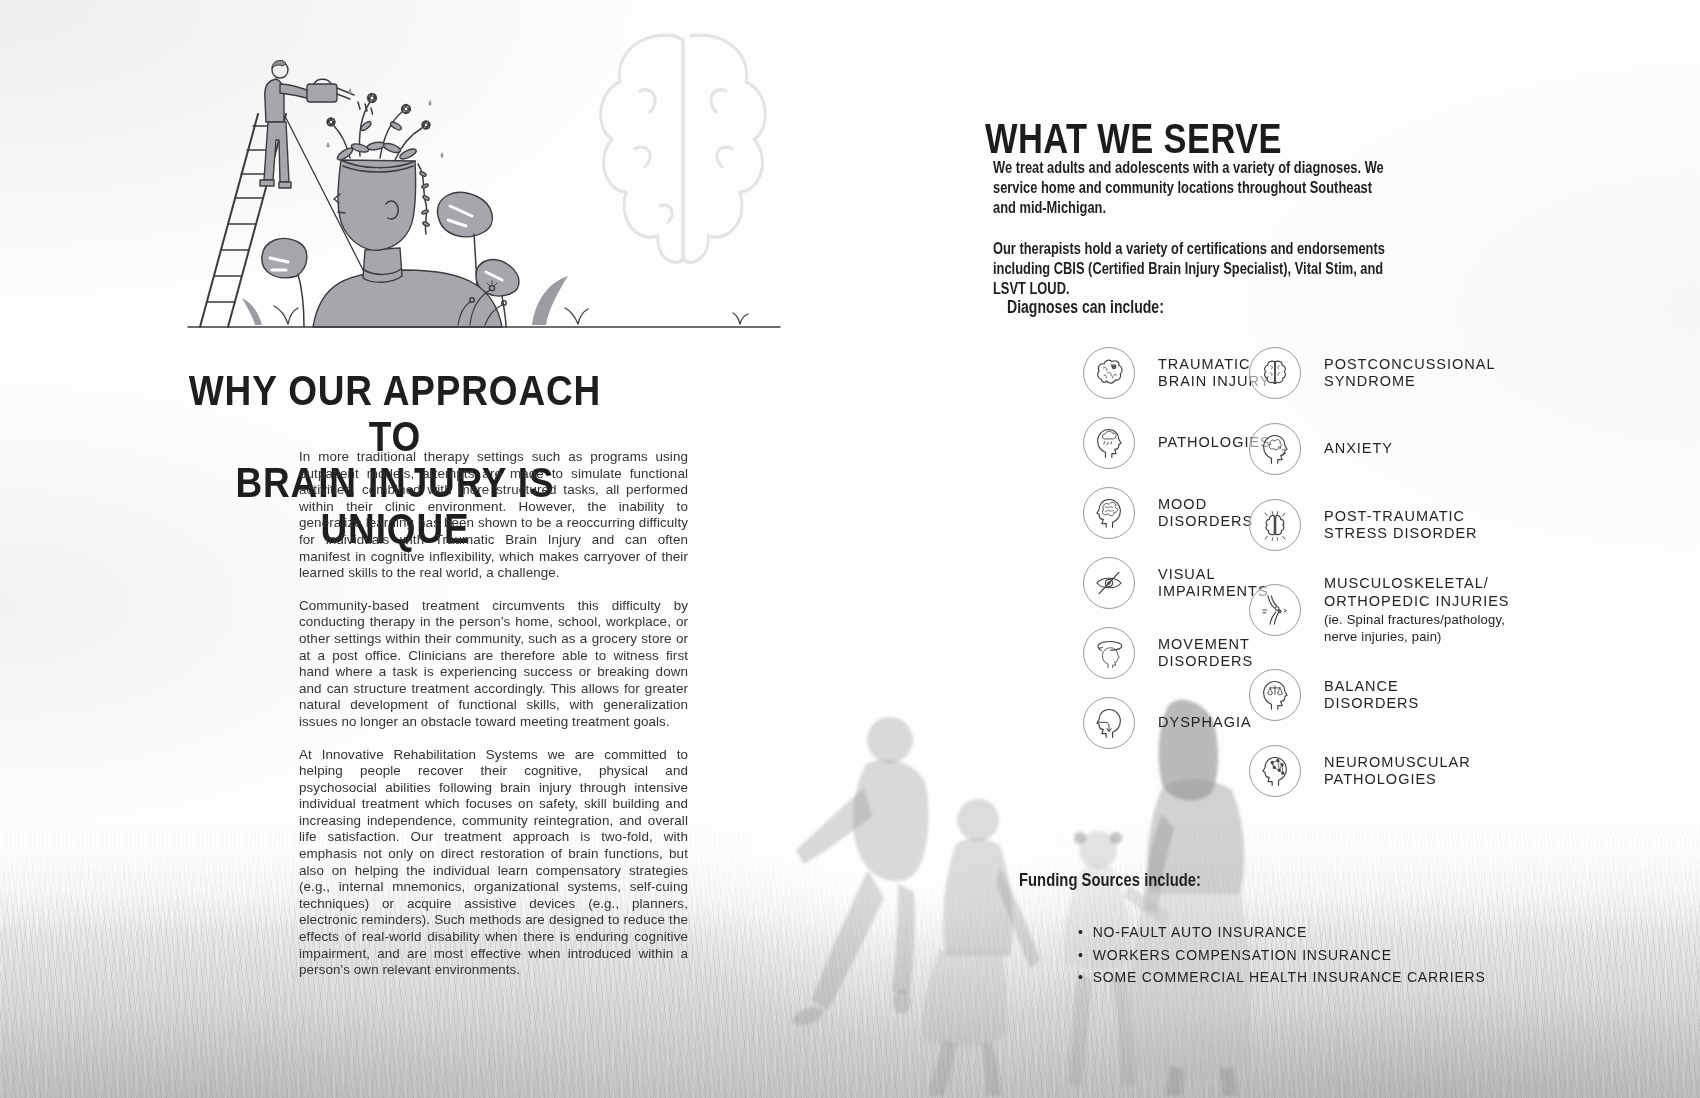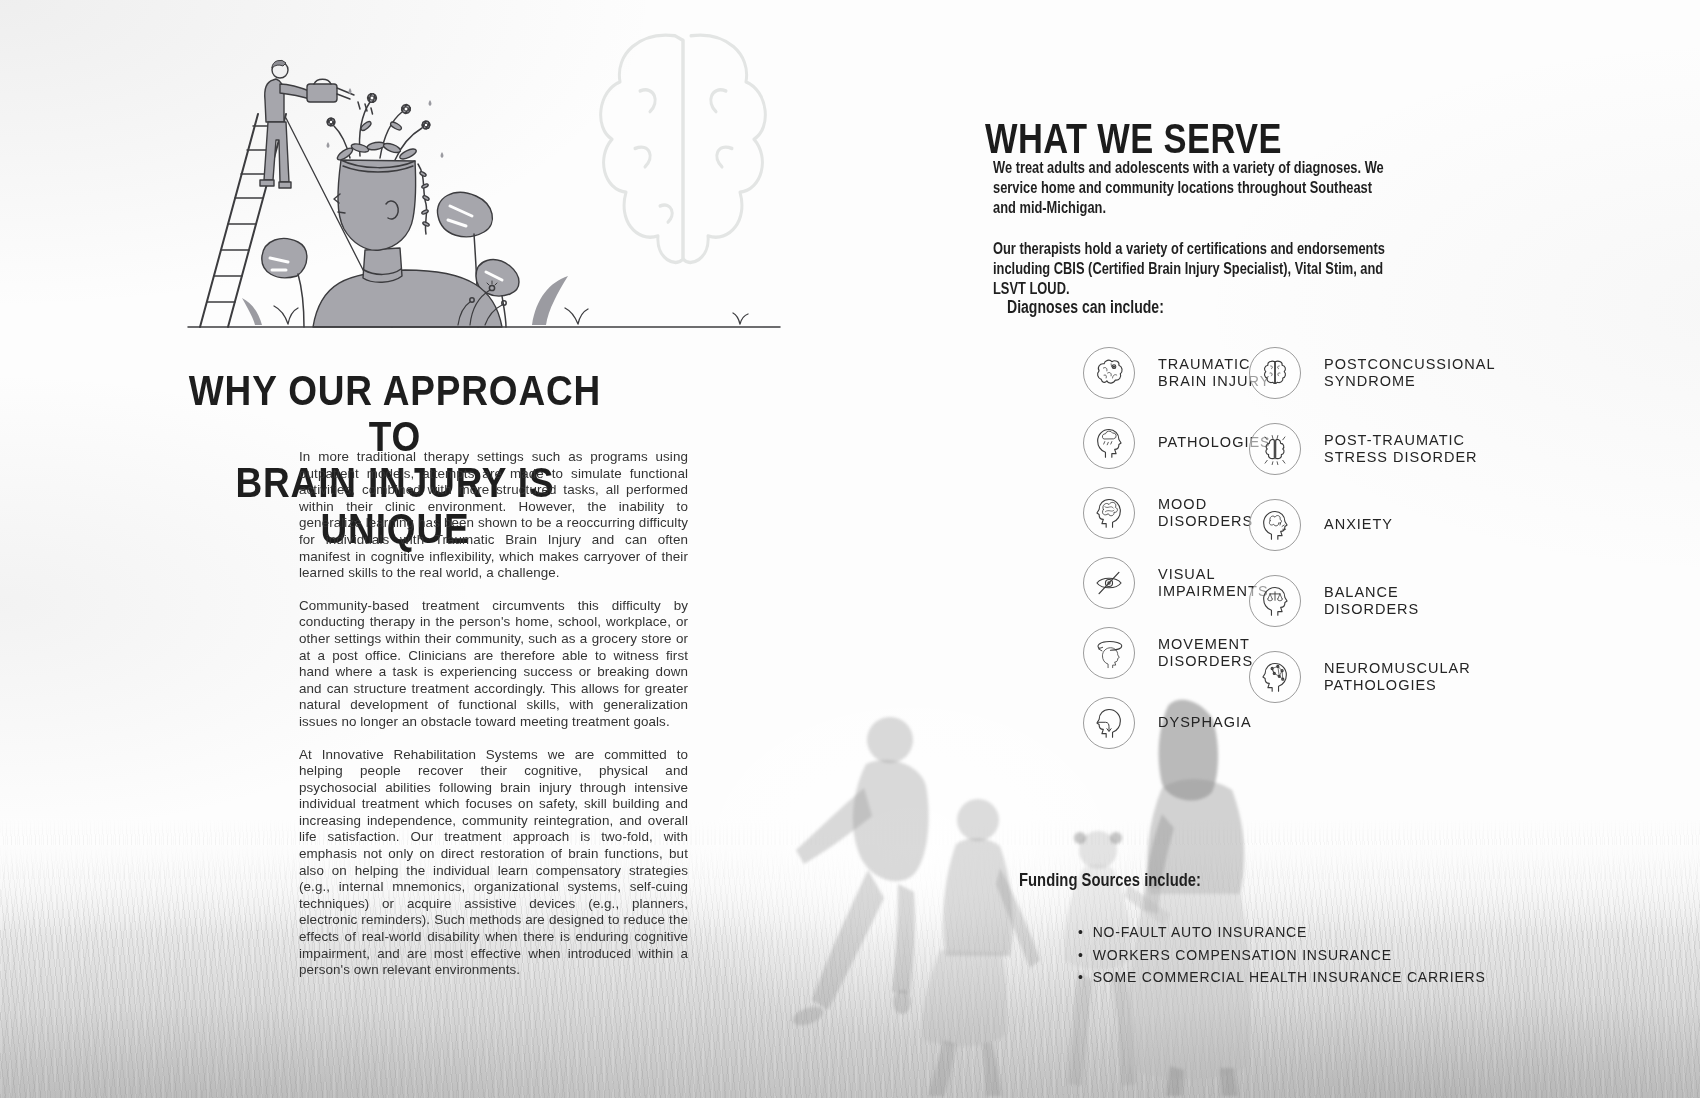--- a/index.html
+++ b/index.html
@@ -378,41 +378,58 @@
             <path stroke-width="1.1" d="M18,14 C21,14 21,17 19,18 M30,14 C27,14 27,17 29,18 M17,24 C20,23 21,26 19,28 M31,24 C28,23 27,26 29,28"></path>
           </svg>
       </span>
       <span class="diag-label">POSTCONCUSSIONAL
 SYNDROME</span>
     </div>
 
     <div class="diag-row">
       <span class="diag-circle">
         <svg viewBox="0 0 48 48">
+            <path d="M19,44 V37 C12,35 8,28 8,21 C8,12 15,5 24,5 C32,5 38,11 38,19 L41,24 L38,26 C38,31 36,33 32,33 L34,39 L28,39 L28,44"></path>
+            <path stroke-width="1.2" d="M17,18 C15,13 21,9 24,13 C27,8 33,12 31,16 C35,18 33,22 29,21 C30,25 24,27 22,23 C18,26 14,22 17,18 Z"></path>
+            <path stroke-width="1.2" d="M34,26 l3,-2 M35,30 l4,0 M31,24 l1,-3"></path>
+          </svg>
+      </span>
+      <span class="diag-label">ANXIETY</span>
+    </div>
+
+    <div class="diag-row">
+      <span class="diag-circle">
+        <svg viewBox="0 0 48 48">
             <path d="M23,37 C18,39 14,36 15,32 C11,31 10,26 13,24 C10,21 12,16 16,16 C16,11 21,9 23,12 Z"></path>
             <path d="M25,37 C30,39 34,36 33,32 C37,31 38,26 35,24 C38,21 36,16 32,16 C32,11 27,9 25,12 Z"></path>
             <path stroke-width="1.2" d="M24,11 V38"></path>
             <path stroke-width="1.2" d="M10,7 l3,4 M20,5 l1,4 M38,7 l-3,4 M28,5 l-1,4 M10,44 l3,-4 M38,44 l-3,-4 M20,46 l1,-4 M28,46 l-1,-4"></path>
           </svg>
       </span>
       <span class="diag-label">POST-TRAUMATIC
 STRESS DISORDER</span>
     </div>
 
     <div class="diag-row">
       <span class="diag-circle">
         <svg viewBox="0 0 48 48">
-            <path d="M19,44 V37 C12,35 8,28 8,21 C8,12 15,5 24,5 C32,5 38,11 38,19 L41,24 L38,26 C38,31 36,33 32,33 L34,39 L28,39 L28,44"></path>
-            <path stroke-width="1.2" d="M17,18 C15,13 21,9 24,13 C27,8 33,12 31,16 C35,18 33,22 29,21 C30,25 24,27 22,23 C18,26 14,22 17,18 Z"></path>
-            <path stroke-width="1.2" d="M34,26 l3,-2 M35,30 l4,0 M31,24 l1,-3"></path>
-          </svg>
-      </span>
-      <span class="diag-label">ANXIETY</span>
-    </div>
-
+            <path d="M14,4 C16,12 18,17 23,21 M19,4 C20,10 22,14 26,18 M25,27 C21,32 18,37 17,44 M30,25 C27,31 24,37 23,44"></path>
+            <circle cx="27" cy="22" r="2.6"></circle>
+            <circle cx="30.5" cy="26" r="1.8"></circle>
+            <path stroke-width="1.4" d="M7,24 h5 M7,28 h4"></path>
+            <path stroke-width="1.3" d="M37,23 l3,2 -3,2"></path>
+          </svg>
+      </span>
+      <span class="diag-text">
+        <span class="diag-label">MUSCULOSKELETAL/
+ORTHOPEDIC INJURIES</span>
+        <span class="diag-note">(ie. Spinal fractures/pathology,
+nerve injuries, pain)</span>
+      </span>
+    </div>
 
     <div class="diag-row">
       <span class="diag-circle">
         <svg viewBox="0 0 48 48">
             <path d="M19,44 V37 C12,35 8,28 8,21 C8,12 15,5 24,5 C32,5 38,11 38,19 L41,24 L38,26 C38,31 36,33 32,33 L34,39 L28,39 L28,44"></path>
             <path stroke-width="1.3" d="M24,11 V23 M17,14 H31"></path>
             <path stroke-width="1.1" d="M17,14 L14,21 M17,14 L20,21 M13.5,21 a3.5,2.8 0 0 0 7,0"></path>
             <path stroke-width="1.1" d="M31,14 L28,21 M31,14 L34,21 M27.5,21 a3.5,2.8 0 0 0 7,0"></path>
           </svg>
       </span>

